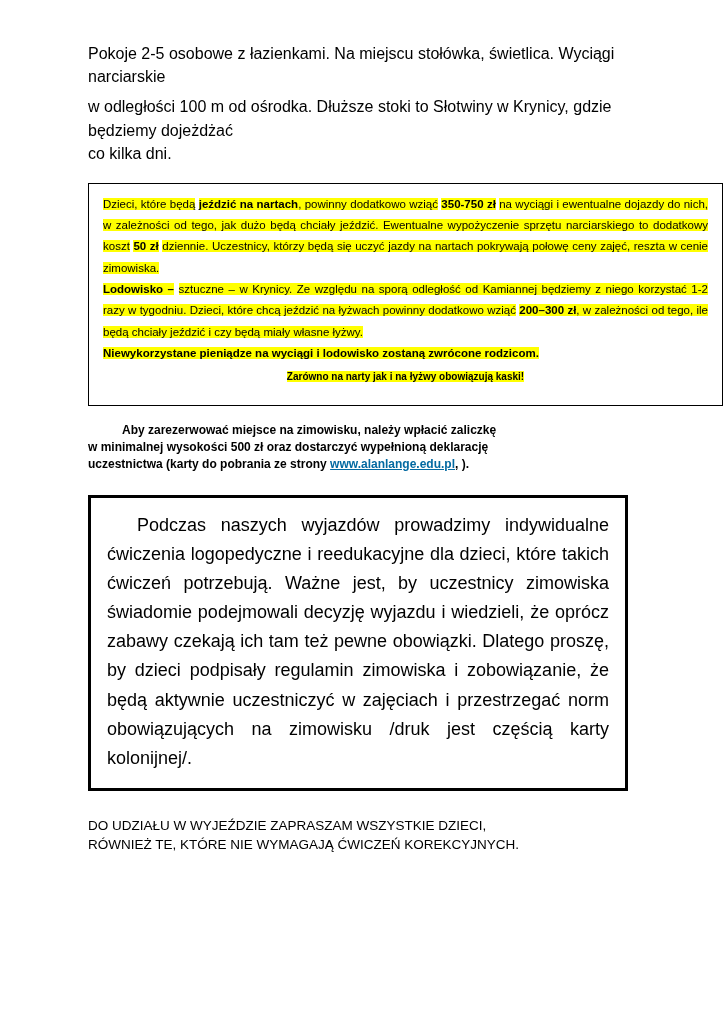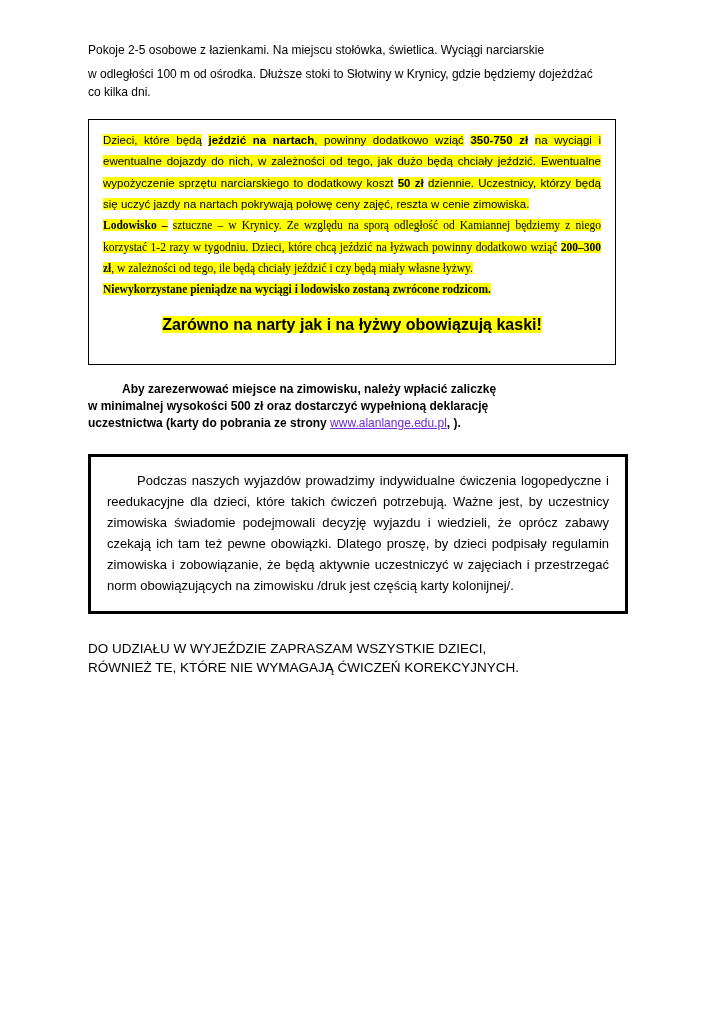--- a/index.html
+++ b/index.html
@@ -24,82 +24,82 @@
   }
   .content {
     position: absolute;
     left: 88px;
     top: 42px;
     width: 560px;
   }
 
   
   .intro {
-    font-size: 12px;
+    font-size: 16px;
     line-height: 1.45;
     margin: 0 0 7px 0;
   }
   .intro.second {
     margin-top: 1px;
   }
 
   
   .yellow-box {
     margin-top: 18px;
     border: 1px solid #000000;
     background: #ffffff;
     padding: 10px 14px 8px 14px;
-    width: 528px;
+    width: 635px;
     box-sizing: border-box;
   }
   .yb-p {
     font-size: 11.5px;
     line-height: 1.85;
     text-align: justify;
     margin: 0 0 0 0;
   }
-  .yb-p + .yb-p { margin-top: 0; font-family: Liberation Serif, serif; }
+  .yb-p + .yb-p { margin-top: 0; }
   .bold { font-weight: bold; }
   .hl {
     background: #ffff00;
   }
   .yb-center {
     text-align: center;
     font-weight: bold;
-    font-size: 16px;
+    font-size: 10px;
     line-height: 1.85;
-    margin-top: 10px;
+    margin-top: 4px;
   }
 
   
   .reserve {
     margin-top: 16px;
     font-size: 12px;
     font-weight: bold;
     line-height: 1.42;
   }
   .reserve .indent { display: inline-block; width: 34px; }
   .link {
-    color: #6d28d9;
+    color: #0369a1;
     text-decoration: underline;
-    font-weight: normal;
+    font-weight: bold;
   }
   .reserve .normal { font-weight: bold; }
 
   
   .thick-box {
     margin-top: 22px;
     border: 3px solid #000000;
     padding: 13px 16px 15px 16px;
     width: 540px;
     box-sizing: border-box;
   }
   .thick-box p {
     margin: 0;
-    font-size: 13px;
+    font-size: 18px;
     line-height: 1.62;
     text-align: justify;
   }
   .thick-box .indent { display: inline-block; width: 30px; }
 
   
   .invite {
     margin-top: 26px;
     text-align: left;
     font-size: 13.5px;

